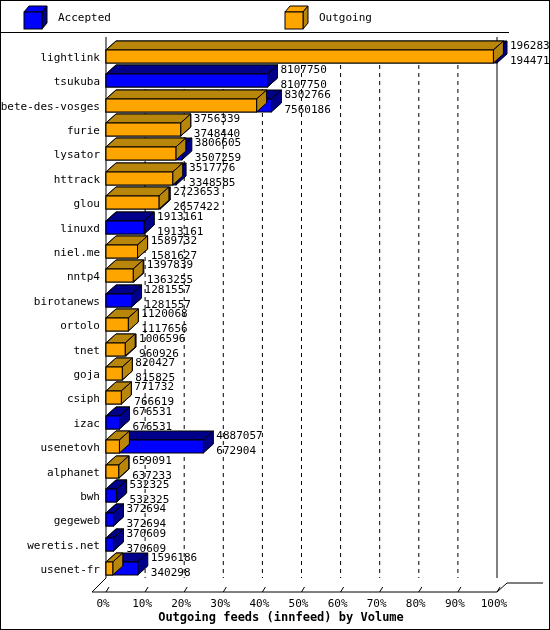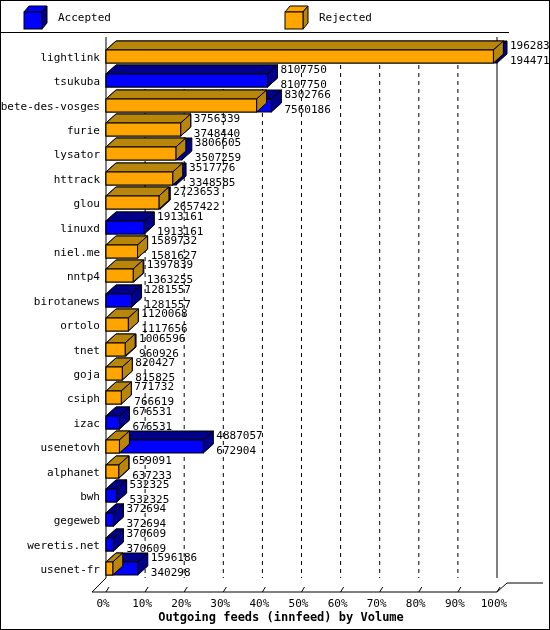--- a/index.html
+++ b/index.html
@@ -122,21 +122,21 @@
       <span class="legend-label">Accepted</span>
     </div>
     <div class="legend-entry" style="left:283px;">
       <span class="legend-cube">
         <svg width="26" height="26" viewBox="0 0 26 26">
           <polygon points="1,7 6,1 24,1 19,7" fill="#FFA500" stroke="#000" stroke-width="1"></polygon>
           <polygon points="19,7 24,1 24,18 19,24" fill="#B8860B" stroke="#000" stroke-width="1"></polygon>
           <rect x="1" y="7" width="18" height="17" fill="#FFA500" stroke="#000" stroke-width="1"></rect>
         </svg>
       </span>
-      <span class="legend-label">Rejected</span>
+      <span class="legend-label">Outgoing</span>
     </div>
   </div>
 
   <div id="chart">
     <svg id="plot-svg" width="548" height="596" viewBox="0 0 548 596">
       <g id="g-grid">
           <line x1="144.1" y1="8" x2="144.1" y2="545" class="gridline"></line>
           <line x1="183.2" y1="8" x2="183.2" y2="545" class="gridline"></line>
           <line x1="222.3" y1="8" x2="222.3" y2="545" class="gridline"></line>
           <line x1="261.4" y1="8" x2="261.4" y2="545" class="gridline"></line>

